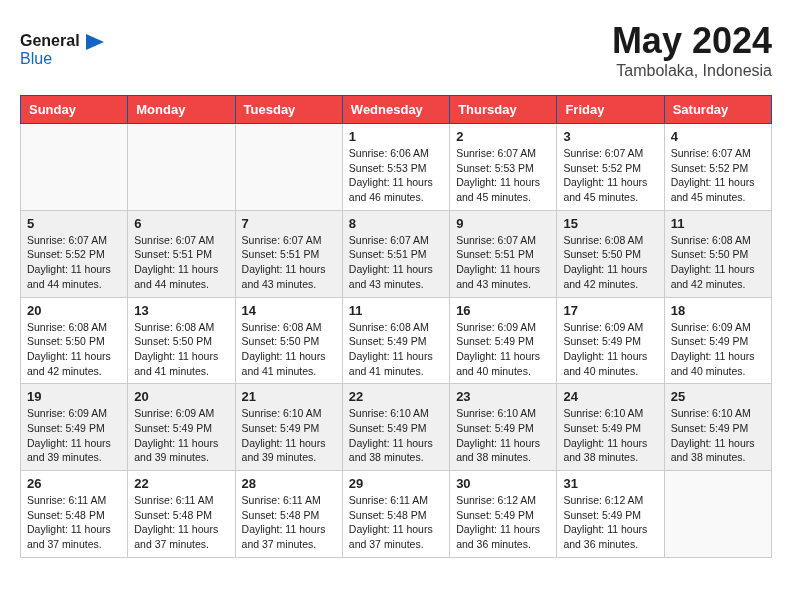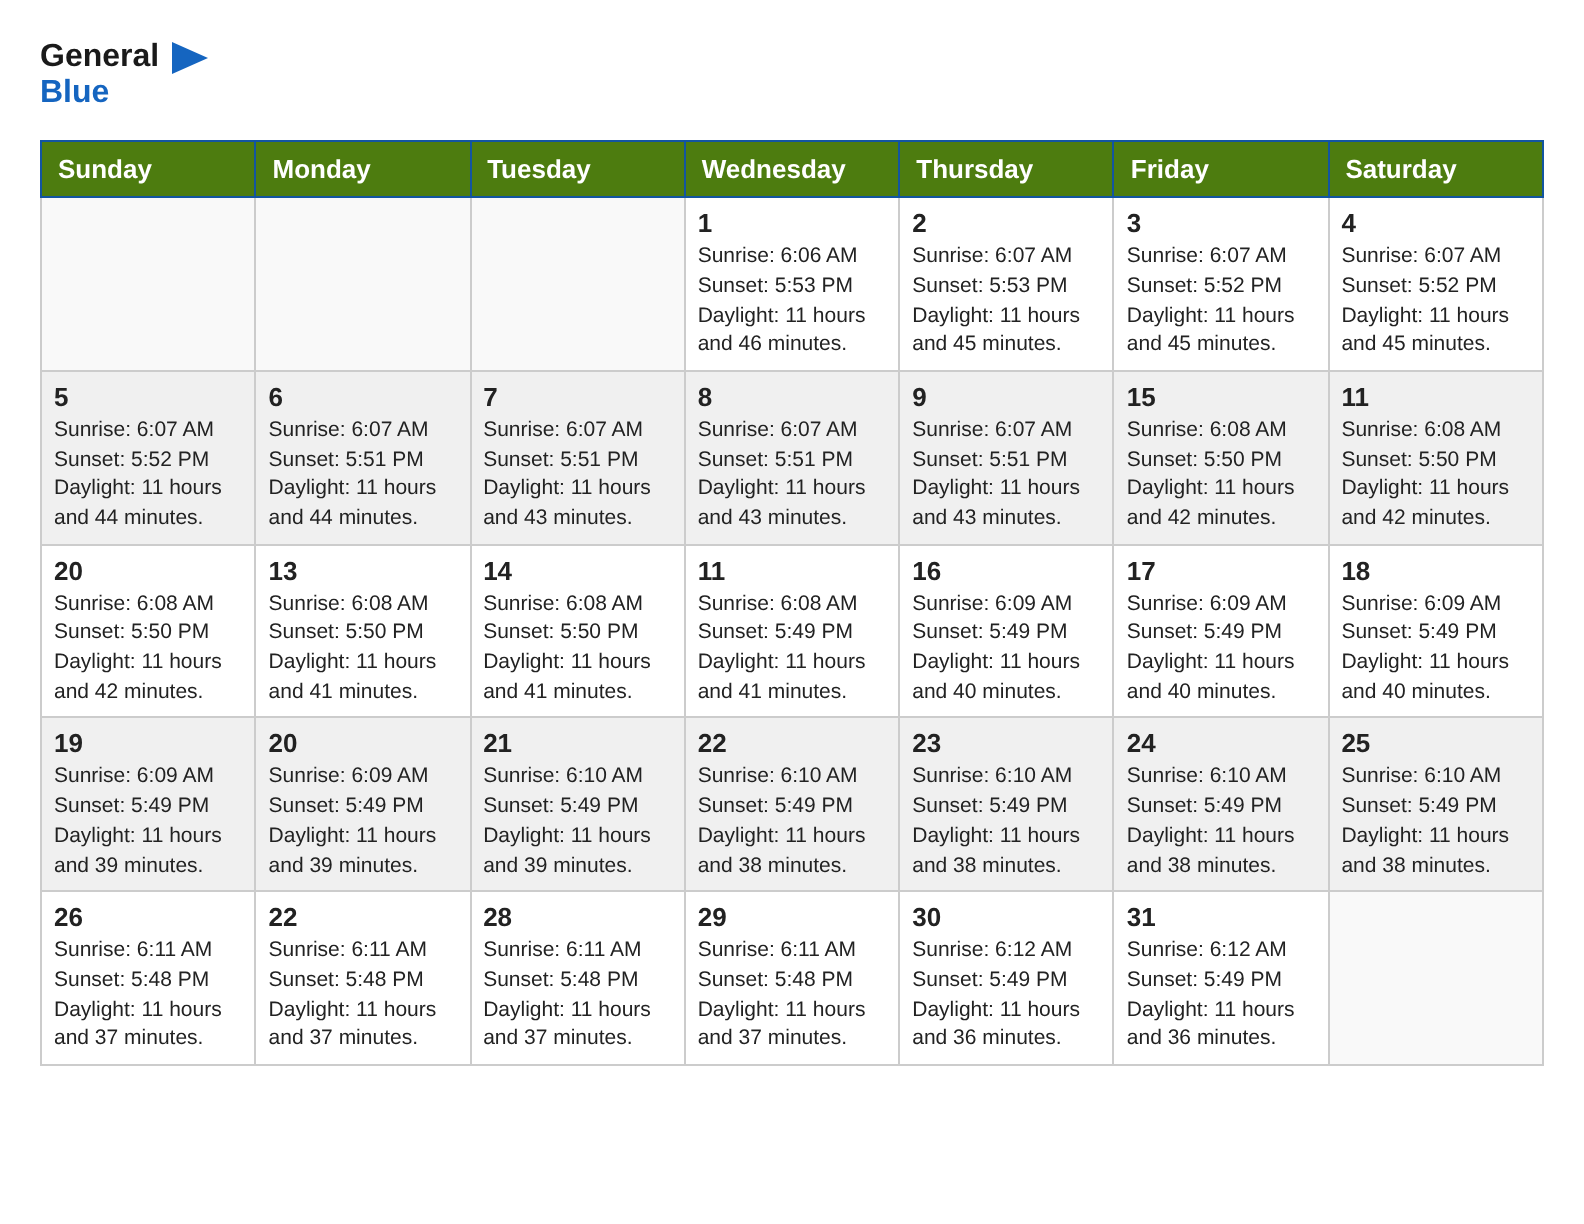--- a/index.html
+++ b/index.html
@@ -32,21 +32,21 @@
     .location {
       font-size: 16px;
       color: #444;
     }
     .calendar {
       width: 100%;
       border-collapse: collapse;
       border: 1px solid #ccc;
     }
     .calendar th {
-      background-color: #4d7c0f;
+      background-color: #ef4444;
       color: #fff;
       text-align: left;
       padding: 6px 8px;
       font-size: 13px;
       font-weight: bold;
       border: 1px solid #1255a0;
     }
     .calendar td {
       vertical-align: top;
       border: 1px solid #ccc;
@@ -79,23 +79,27 @@
 <body>
 
 <div class="header">
   <div class="logo">
   <div style="display:flex;flex-direction:column;line-height:1.1;">
     <span style="font-size:16px;font-weight:bold;color:#1a1a1a;">General
       <svg width="18" height="16" viewBox="0 0 18 16" style="vertical-align:middle;margin-left:2px;">
         <polygon points="0,0 18,8 0,16" fill="#1565c0"></polygon>
       </svg>
     </span>
-    <span style="font-size:16px;font-weight:bold;color:#1565c0;">Blue</span>
+    <span style="font-size:16px;font-weight:normal;color:#1565c0;">Blue</span>
   </div>
 </div>
+  <div class="title-block">
+    <div class="month-year">May 2024</div>
+    <div class="location">Tambolaka, Indonesia</div>
+  </div>
 </div>
 
 <table class="calendar">
   <thead>
     <tr>
     <th>Sunday</th>
         <th>Monday</th>
         <th>Tuesday</th>
         <th>Wednesday</th>
         <th>Thursday</th>

